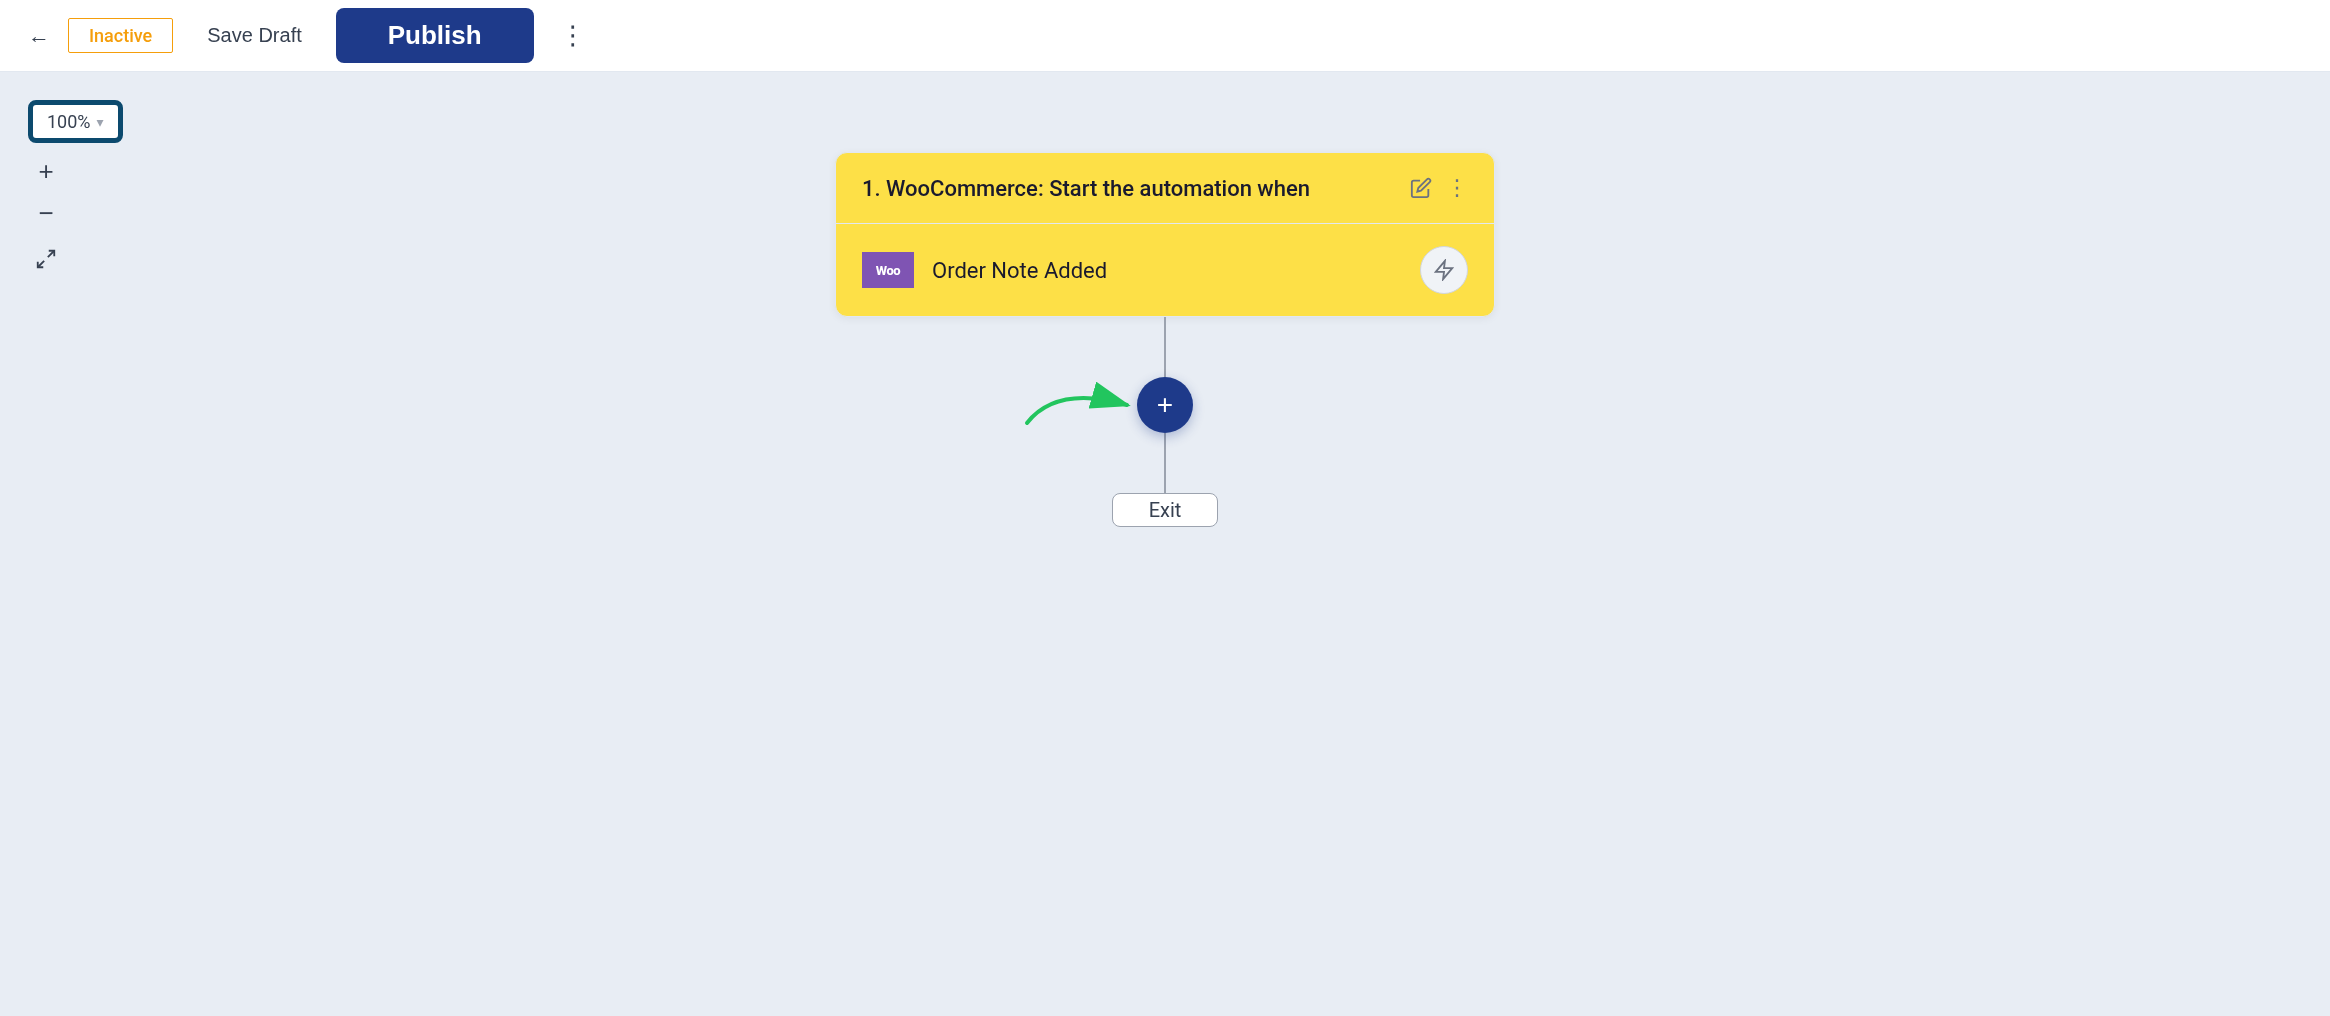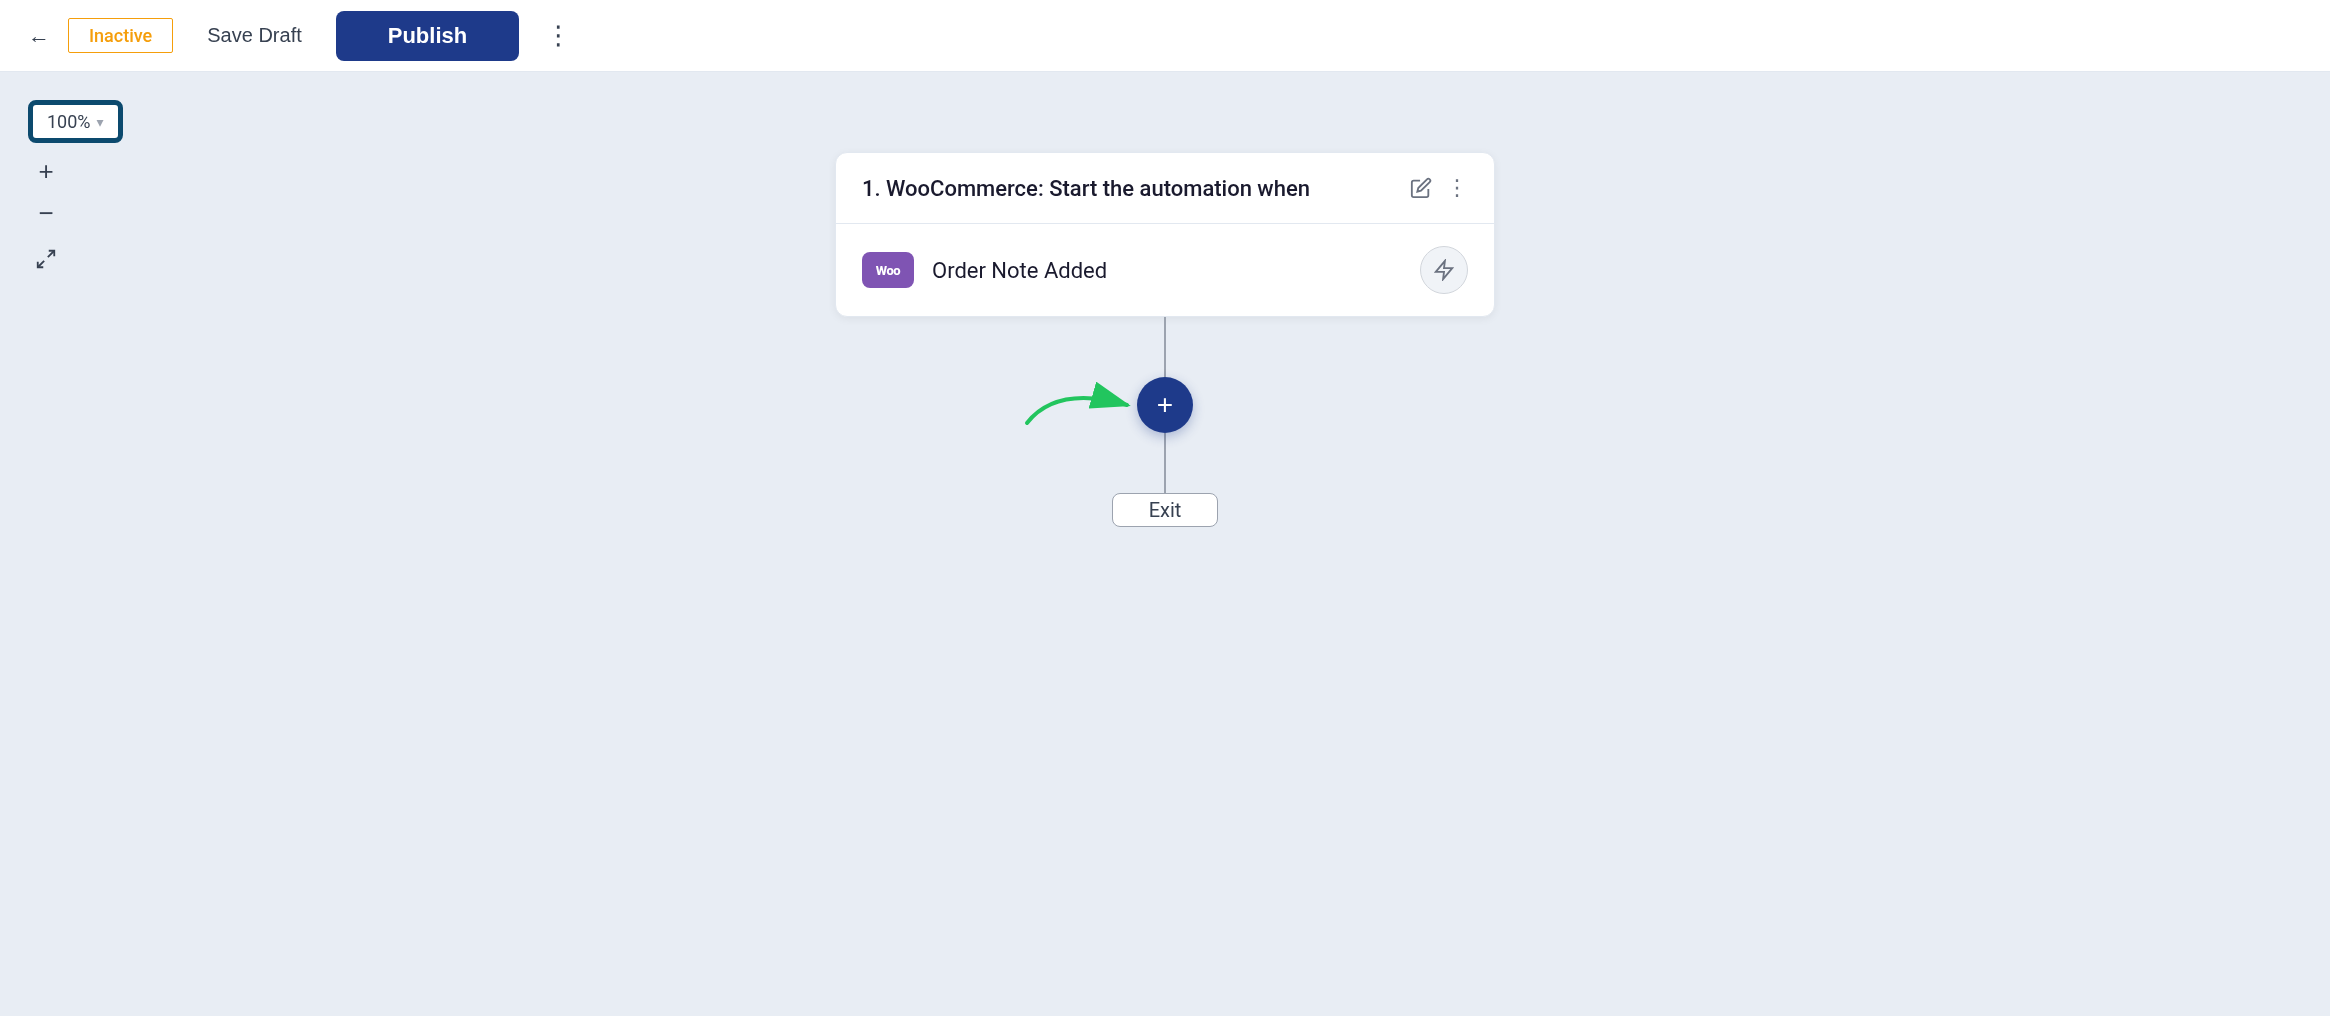--- a/index.html
+++ b/index.html
@@ -67,21 +67,21 @@
       color: #374151;
       cursor: pointer;
       padding: 8px 16px;
     }
 
     .publish-btn {
       background: #1e3a8a;
       color: #fff;
       border: none;
       border-radius: 8px;
-      font-size: 22px;
+      font-size: 26px;
       font-weight: 600;
       padding: 12px 52px;
       cursor: pointer;
     }
 
     .more-btn {
       background: none;
       border: none;
       font-size: 26px;
       color: #374151;
@@ -172,21 +172,21 @@
       top: 80px;
       left: 50%;
       transform: translateX(-50%);
       display: flex;
       flex-direction: column;
       align-items: center;
     }
 
     
     .trigger-card {
-      background: #ffffff;
+      background: #fde047;
       border-radius: 12px;
       border: 1px solid #e2e8f0;
       width: 660px;
       box-shadow: 0 2px 8px rgba(0,0,0,0.06);
       overflow: hidden;
     }
 
     .trigger-header {
       display: flex;
       align-items: center;
@@ -237,21 +237,21 @@
     .trigger-info {
       display: flex;
       align-items: center;
       gap: 18px;
     }
 
     .woo-logo {
       width: 52px;
       height: 36px;
       background: #7f54b3;
-      border-radius: 8px;
+      border-radius: 0;
       display: flex;
       align-items: center;
       justify-content: center;
       color: #fff;
       font-size: 18px;
       font-weight: 700;
       font-style: italic;
     }
 
     .trigger-event-name {

